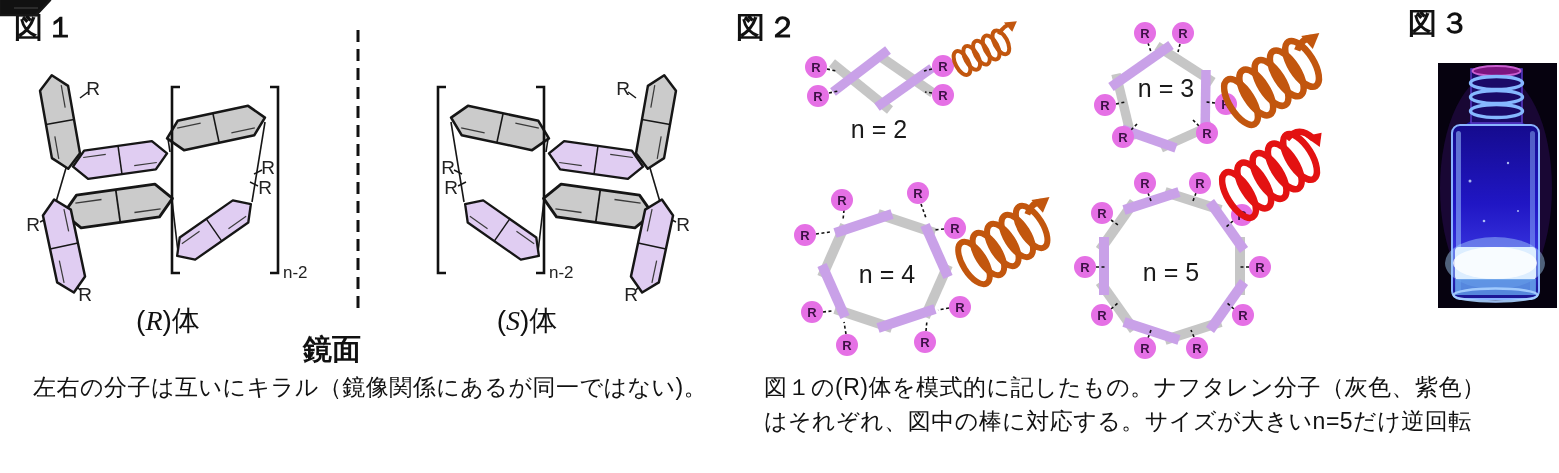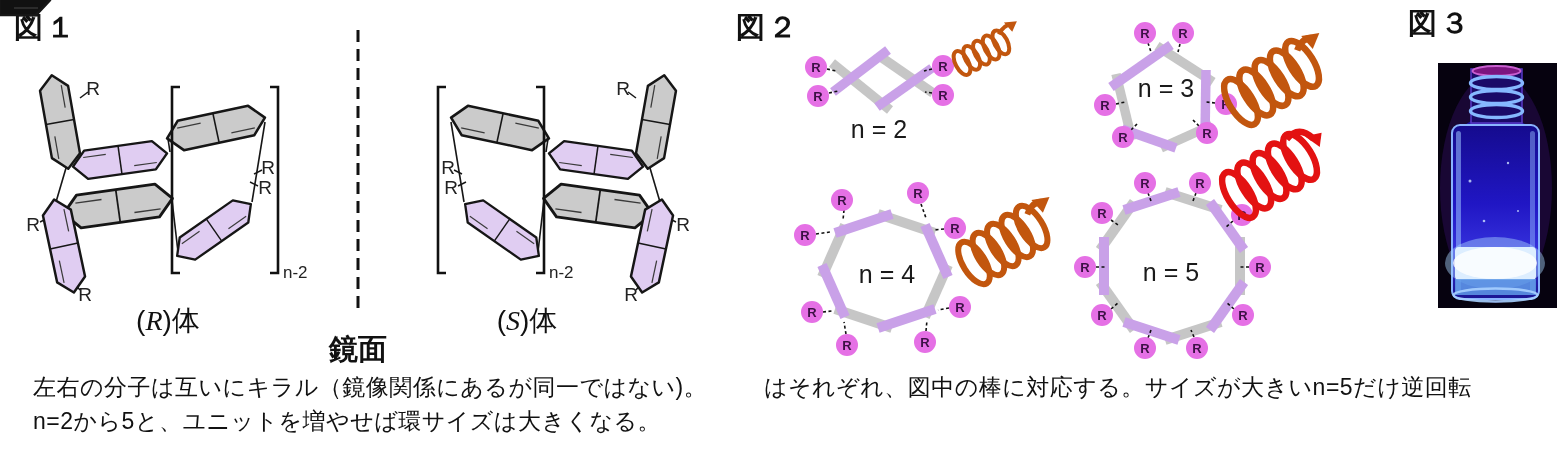--- a/index.html
+++ b/index.html
@@ -1,21 +1,21 @@
 <!DOCTYPE html>
 <html><head>
 <meta charset="utf-8">
 <style>
   html,body{margin:0;padding:0;background:#ffffff;}
   .canvas{position:relative;width:1559px;height:473px;background:#ffffff;overflow:hidden;
           font-family:"Liberation Sans",sans-serif;color:#111;}
   .figlabel{position:absolute;font-size:29px;font-weight:700;color:#111;letter-spacing:3px;}
   .stereo{position:absolute;width:110px;text-align:center;font-size:28px;color:#111;}
   .stereo i{font-family:"Liberation Serif",serif;font-style:italic;}
-  .mirror-label{position:absolute;width:110px;text-align:center;font-size:29px;font-weight:600;color:#111;}
+  .mirror-label{position:absolute;width:110px;font-size:29px;font-weight:600;color:#111;}
   .caption{position:absolute;font-size:23px;line-height:33.5px;color:#111;letter-spacing:0.5px;}
   svg{position:absolute;display:block;}
   svg text{font-family:"Liberation Sans",sans-serif;}
   .rlab{font-size:19px;fill:#222;}
   .nsub{font-size:17px;fill:#222;}
   .ringlab{font-size:25px;fill:#1a1a1a;}
   .rcirc-text{font-size:13px;font-weight:700;fill:#3c1145;}
 </style>
 </head>
 <body>
@@ -80,21 +80,20 @@
 
     <line x1="358" y1="30" x2="358" y2="312" stroke="#111" stroke-width="3" stroke-dasharray="12,7"></line>
   </svg>
 
   <div class="stereo" style="left:113px;top:302px"><span>(</span><i>R</i><span>)体</span></div>
   <div class="stereo" style="left:472px;top:302px"><span>(</span><i>S</i><span>)体</span></div>
   <div class="mirror-label" style="left:303px;top:330px">鏡面</div>
 
   <div class="caption" style="left:33px;top:371px;width:740px">
     <div>左右の分子は互いにキラル（鏡像関係にあるが同一ではない)。</div>
-    <div>n=2から5と、ユニットを増やせば環サイズは大きくなる。</div>
   </div>
 
   <div class="figlabel" style="left:736px;top:8px">図２</div>
 
   <svg width="640" height="370" viewBox="0 0 640 370" style="left:760px;top:0">
 
     <g>
       <g stroke-linecap="butt" stroke-width="9.5">
         <line x1="72" y1="63" x2="130" y2="110" stroke="#c6c6c6"></line>
         <line x1="118" y1="55" x2="173" y2="93" stroke="#c6c6c6"></line>
@@ -337,20 +336,21 @@
         <ellipse cx="18" cy="0" rx="11.5" ry="26"></ellipse>
         <ellipse cx="36" cy="0" rx="11.5" ry="26"></ellipse>
         <ellipse cx="54" cy="0" rx="11.5" ry="26"></ellipse>
         <ellipse cx="72" cy="0" rx="11.5" ry="26"></ellipse>
       <path d="M70,-22 Q88,-28 93,-8"></path>
       <path d="M1,8 L-6,-9 L10,-3 Z" transform="translate(93,-6)" fill="#e31212" stroke="none"></path>
     </g>
   </svg>
 
   <div class="caption" style="left:764px;top:371px;width:790px">
+    <div>図１の(R)体を模式的に記したもの。ナフタレン分子（灰色、紫色）</div>
     <div>はそれぞれ、図中の棒に対応する。サイズが大きいn=5だけ逆回転</div>
 
   </div>
 
   <div class="figlabel" style="left:1408px;top:4px">図３</div>
 
   <svg width="119" height="245" viewBox="0 0 119 245" style="left:1438px;top:63px">
     <defs>
       <linearGradient id="vg" x1="0" y1="0" x2="0" y2="1">
         <stop offset="0" stop-color="#150b8e"></stop>

